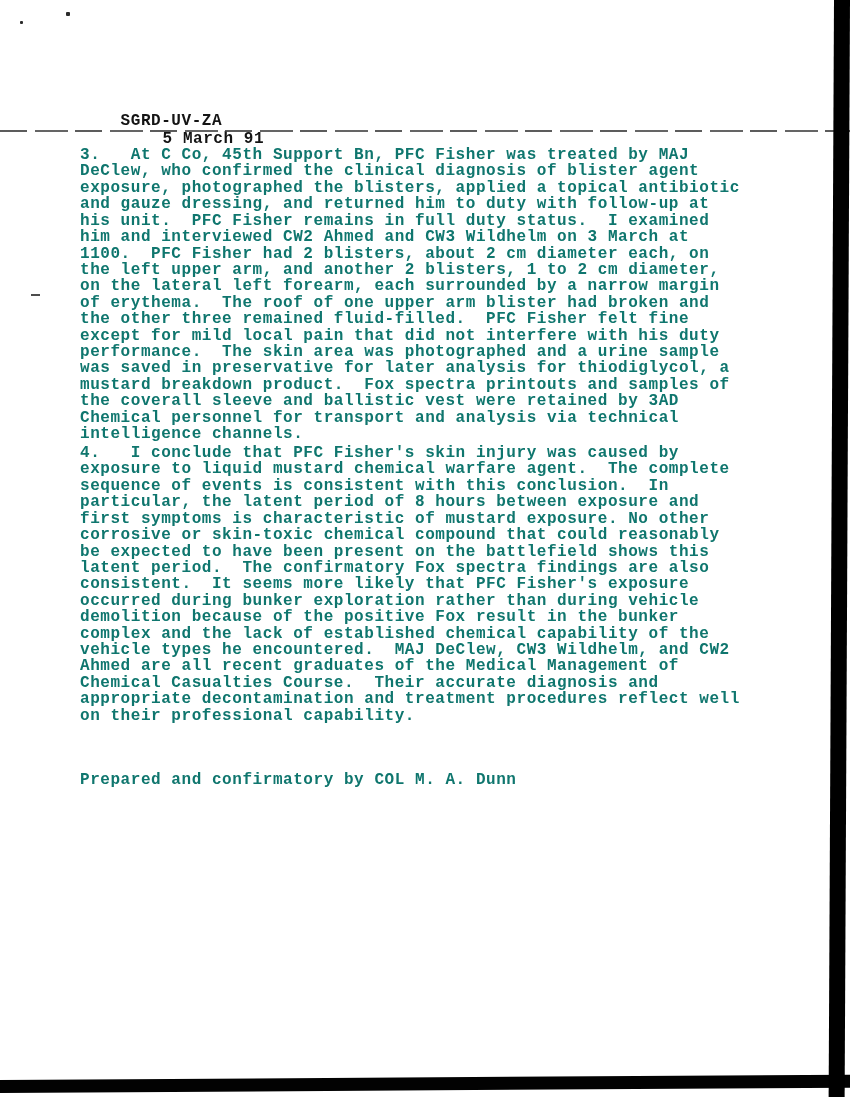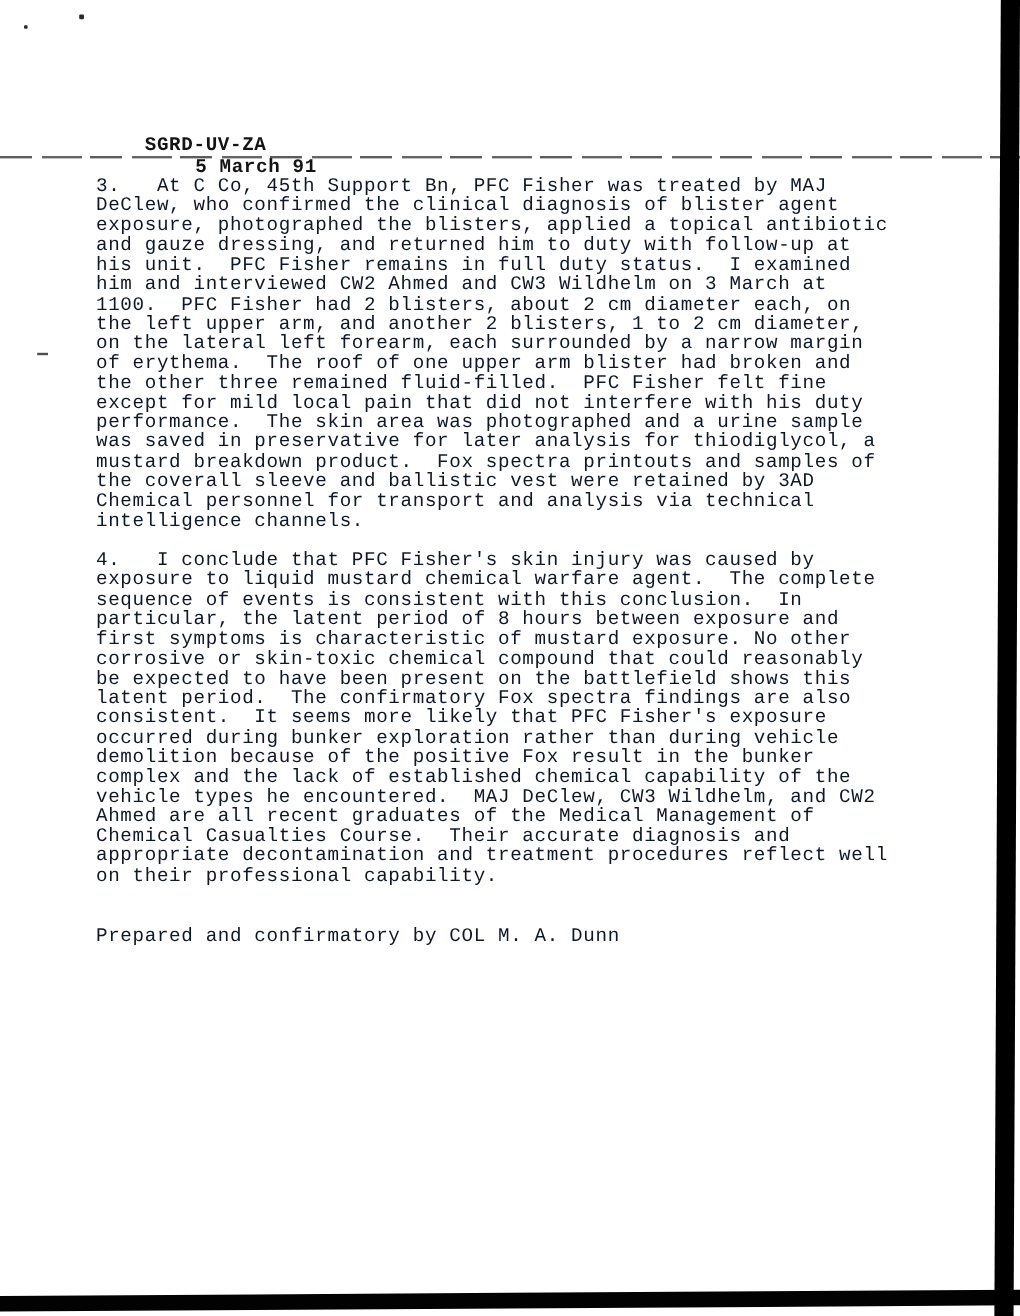--- a/index.html
+++ b/index.html
@@ -41,29 +41,29 @@
       #4a4a4a 35px, #4a4a4a 68px,
       rgba(63,63,63,0) 68px, rgba(63,63,63,0) 75px
     );
     opacity: 0.85;
   }
   pre.para {
     position: absolute;
     left: 80px;
     margin: 0;
     font-family: inherit;
-    font-weight: 400;
+    font-weight: 700;
     font-size: 16px;
     line-height: 16.42px;
     letter-spacing: 0.55px;
     white-space: pre;
-    color: #0f172a;
+    color: #0f766e;
   }
   .para-3 { top: 147px; }
-  .para-4 { top: 459px; }
+  .para-4 { top: 445px; }
   .signature { top: 772px; }
 
   
   .right-scan-bar {
     position: absolute;
     top: 0;
     right: 0;
     width: 16px;
     height: 1097px;
     background: #000000;

